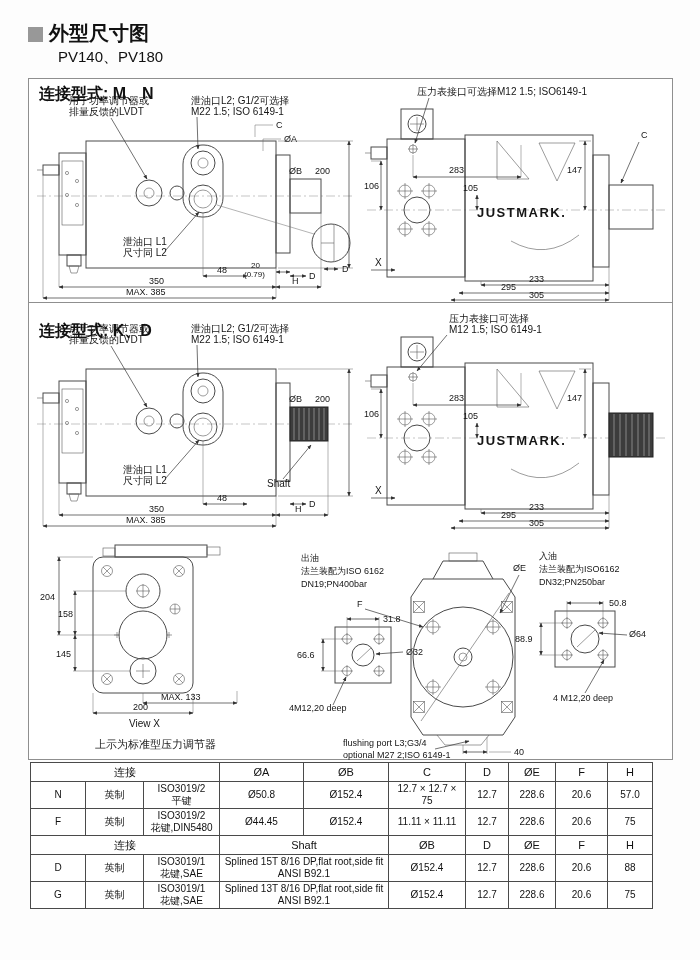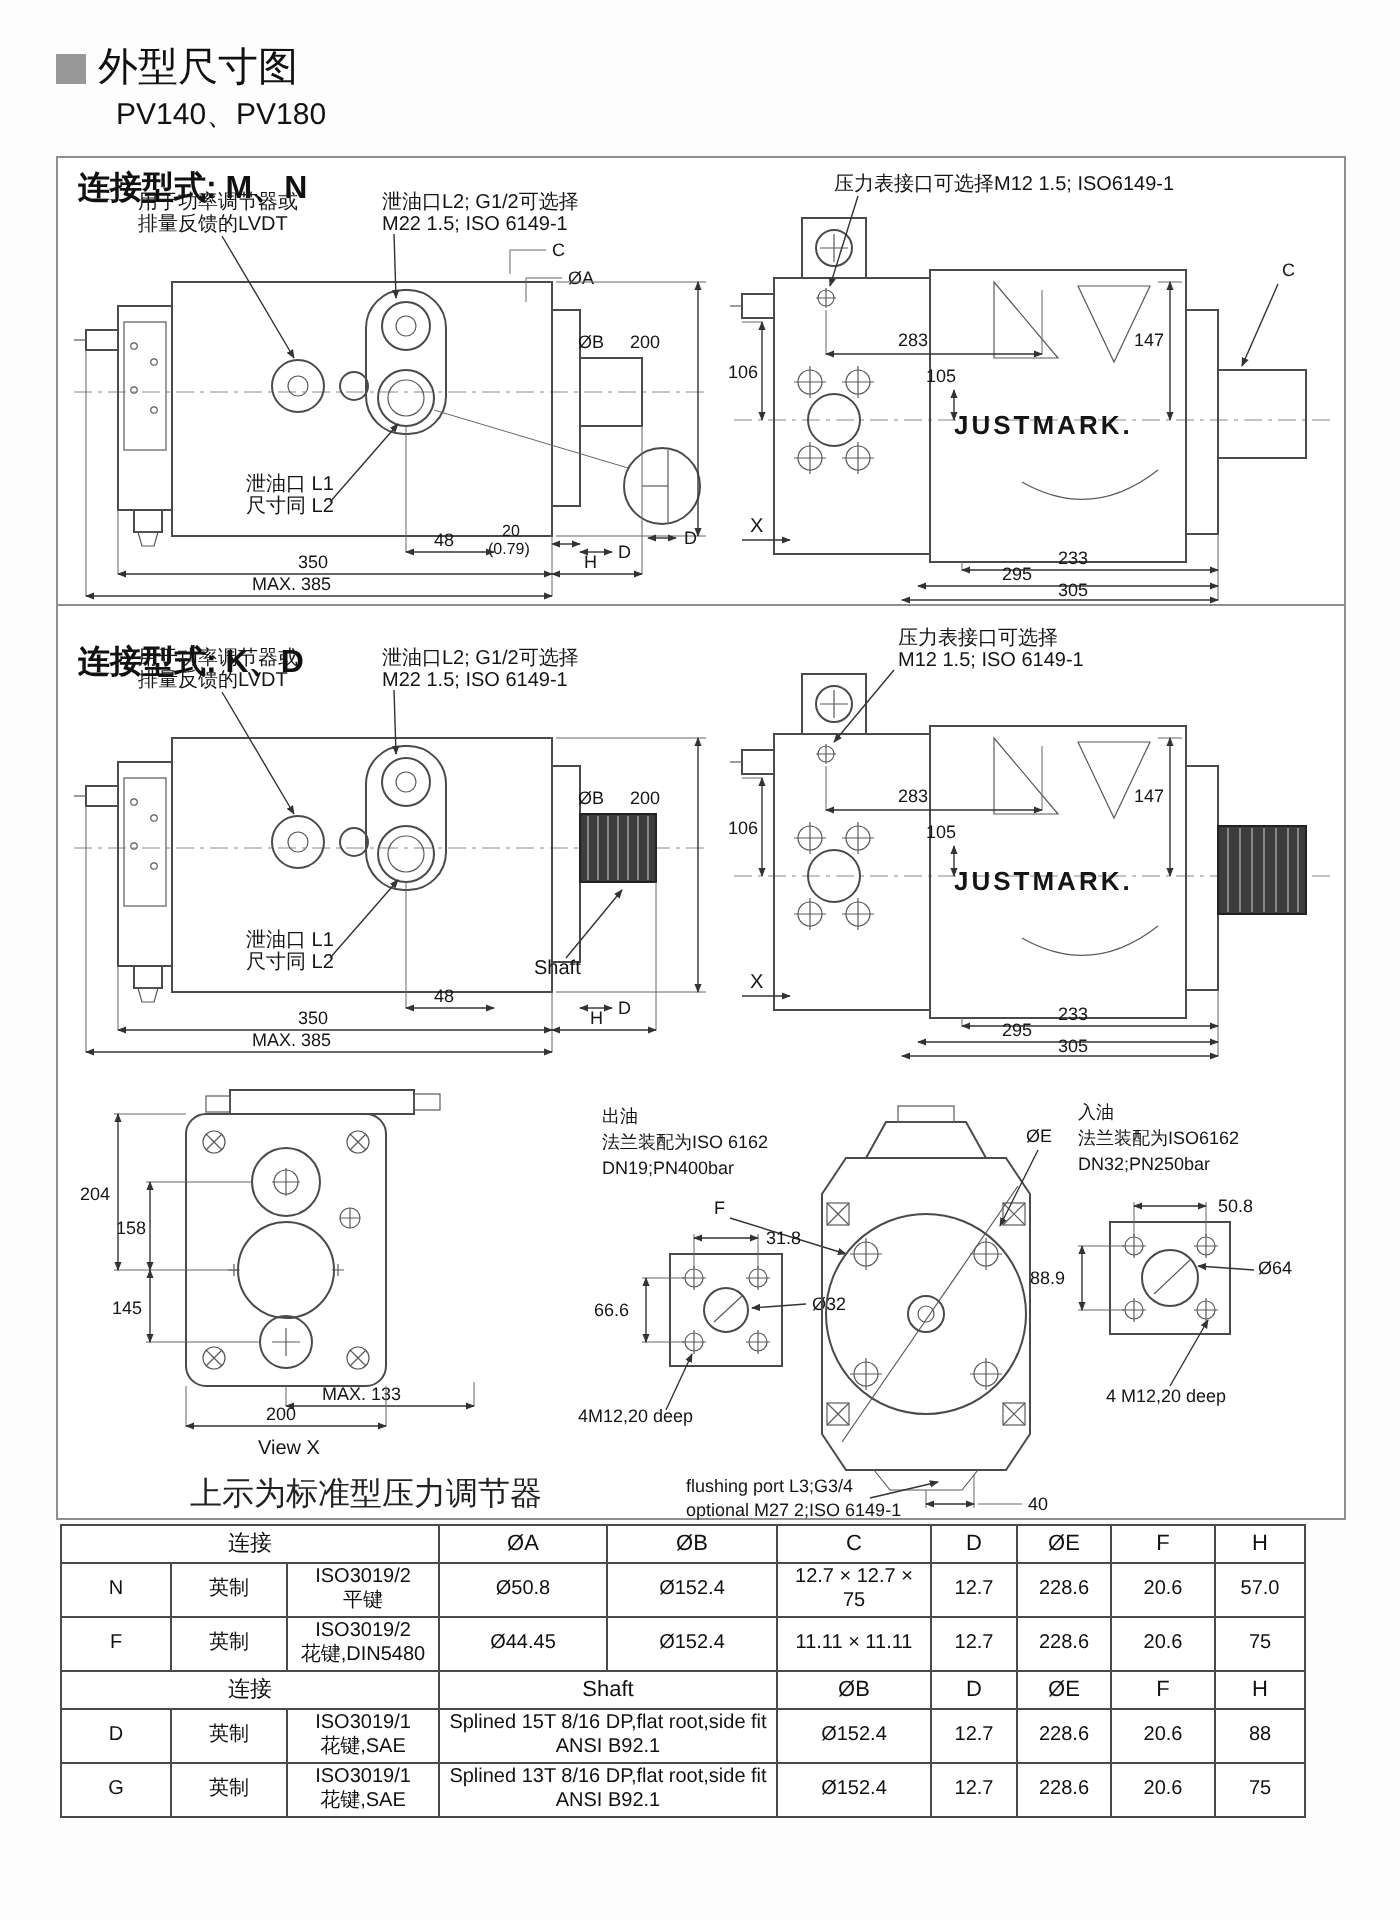--- a/index.html
+++ b/index.html
@@ -1,23 +1,23 @@
 <!DOCTYPE html>
 <html><head>
 <meta charset="utf-8">
 <style>
   html,body{margin:0;padding:0}
   body{width:700px;height:960px;background:#fdfdfd;position:relative;
        font-family:"Liberation Sans",sans-serif;color:#111;overflow:hidden}
   .box{position:absolute;border:1.5px solid #8f8f8f;background:#fff}
   .sechead{position:absolute;font-size:16px;font-weight:bold;color:#111}
   .title-sq{position:absolute;width:15px;height:15px;background:#989898}
-  .title-txt{position:absolute;font-size:20px;font-weight:normal}
+  .title-txt{position:absolute;font-size:20px;font-weight:bold}
   .subtitle-txt{position:absolute;font-size:15px;font-weight:normal}
-  .footnote{position:absolute;font-size:16px;color:#222}
+  .footnote{position:absolute;font-size:11px;color:#222}
   svg{position:absolute;overflow:visible}
   svg text{fill:#151515;font-size:10px;font-family:"Liberation Sans",sans-serif}
   .t9{font-size:9px}
   .t8{font-size:8px}
   .brand{font-size:13px;font-weight:bold;letter-spacing:1.5px}
   .o{fill:none;stroke:#4a4a4a;stroke-width:1}
   .o2{fill:none;stroke:#5a5a5a;stroke-width:.6}
   .dim{stroke:#333;stroke-width:.7;fill:none;marker-start:url(#ah);marker-end:url(#ah)}
   .ld{stroke:#333;stroke-width:.7;fill:none;marker-end:url(#ah)}
   .ext{stroke:#666;stroke-width:.5;fill:none}

